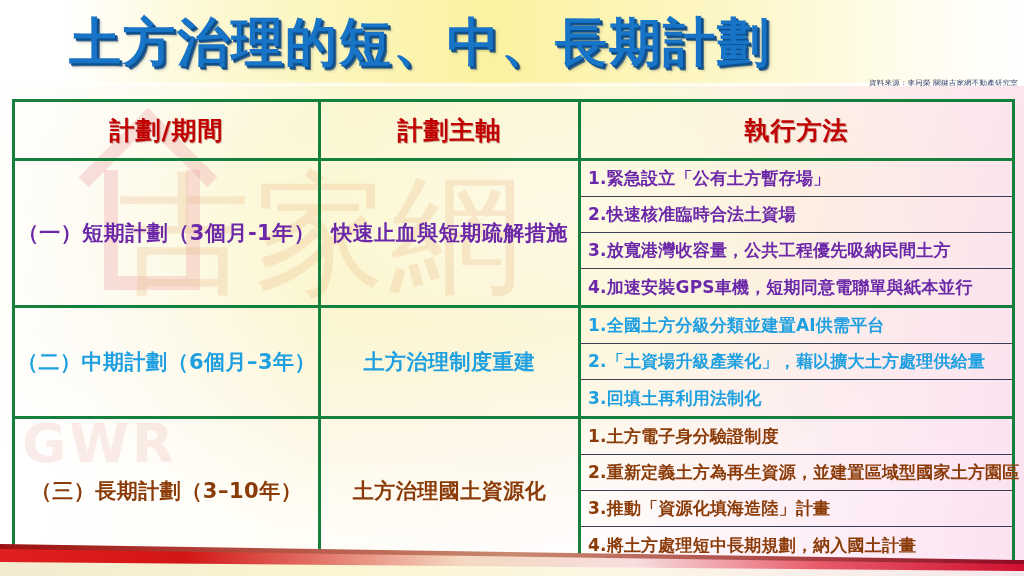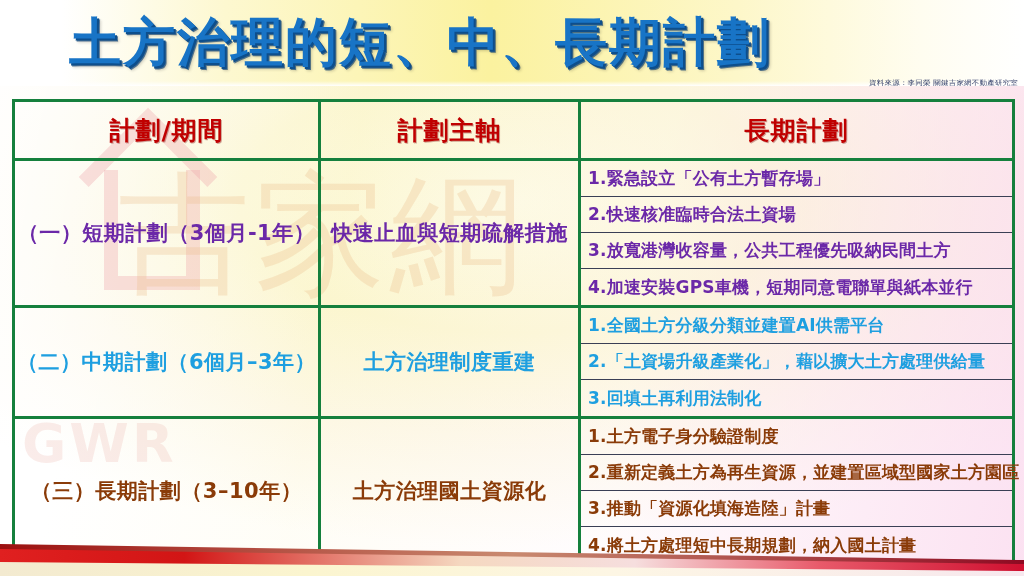--- a/index.html
+++ b/index.html
@@ -245,21 +245,21 @@
   <table class="tbl">
     <colgroup>
       <col class="col-a">
         <col class="col-b">
         <col class="col-c">
     </colgroup>
     <thead>
       <tr>
         <th class="hdr-cell">計劃/期間</th>
         <th class="hdr-cell">計劃主軸</th>
-        <th class="hdr-cell">長期計劃</th>
+        <th class="hdr-cell">執行方法</th>
       </tr>
     </thead>
     <tbody>
 
       <tr style="height:145px;">
         <td class="plan-cell c-purple">（一）短期計劃（3個月-1年）</td>
         <td class="axis-cell c-purple">快速止血與短期疏解措施</td>
         <td class="items-cell">
           <div class="items-wrap">
             <div class="item-row c-purple">1.緊急設立「公有土方暫存場」</div>

